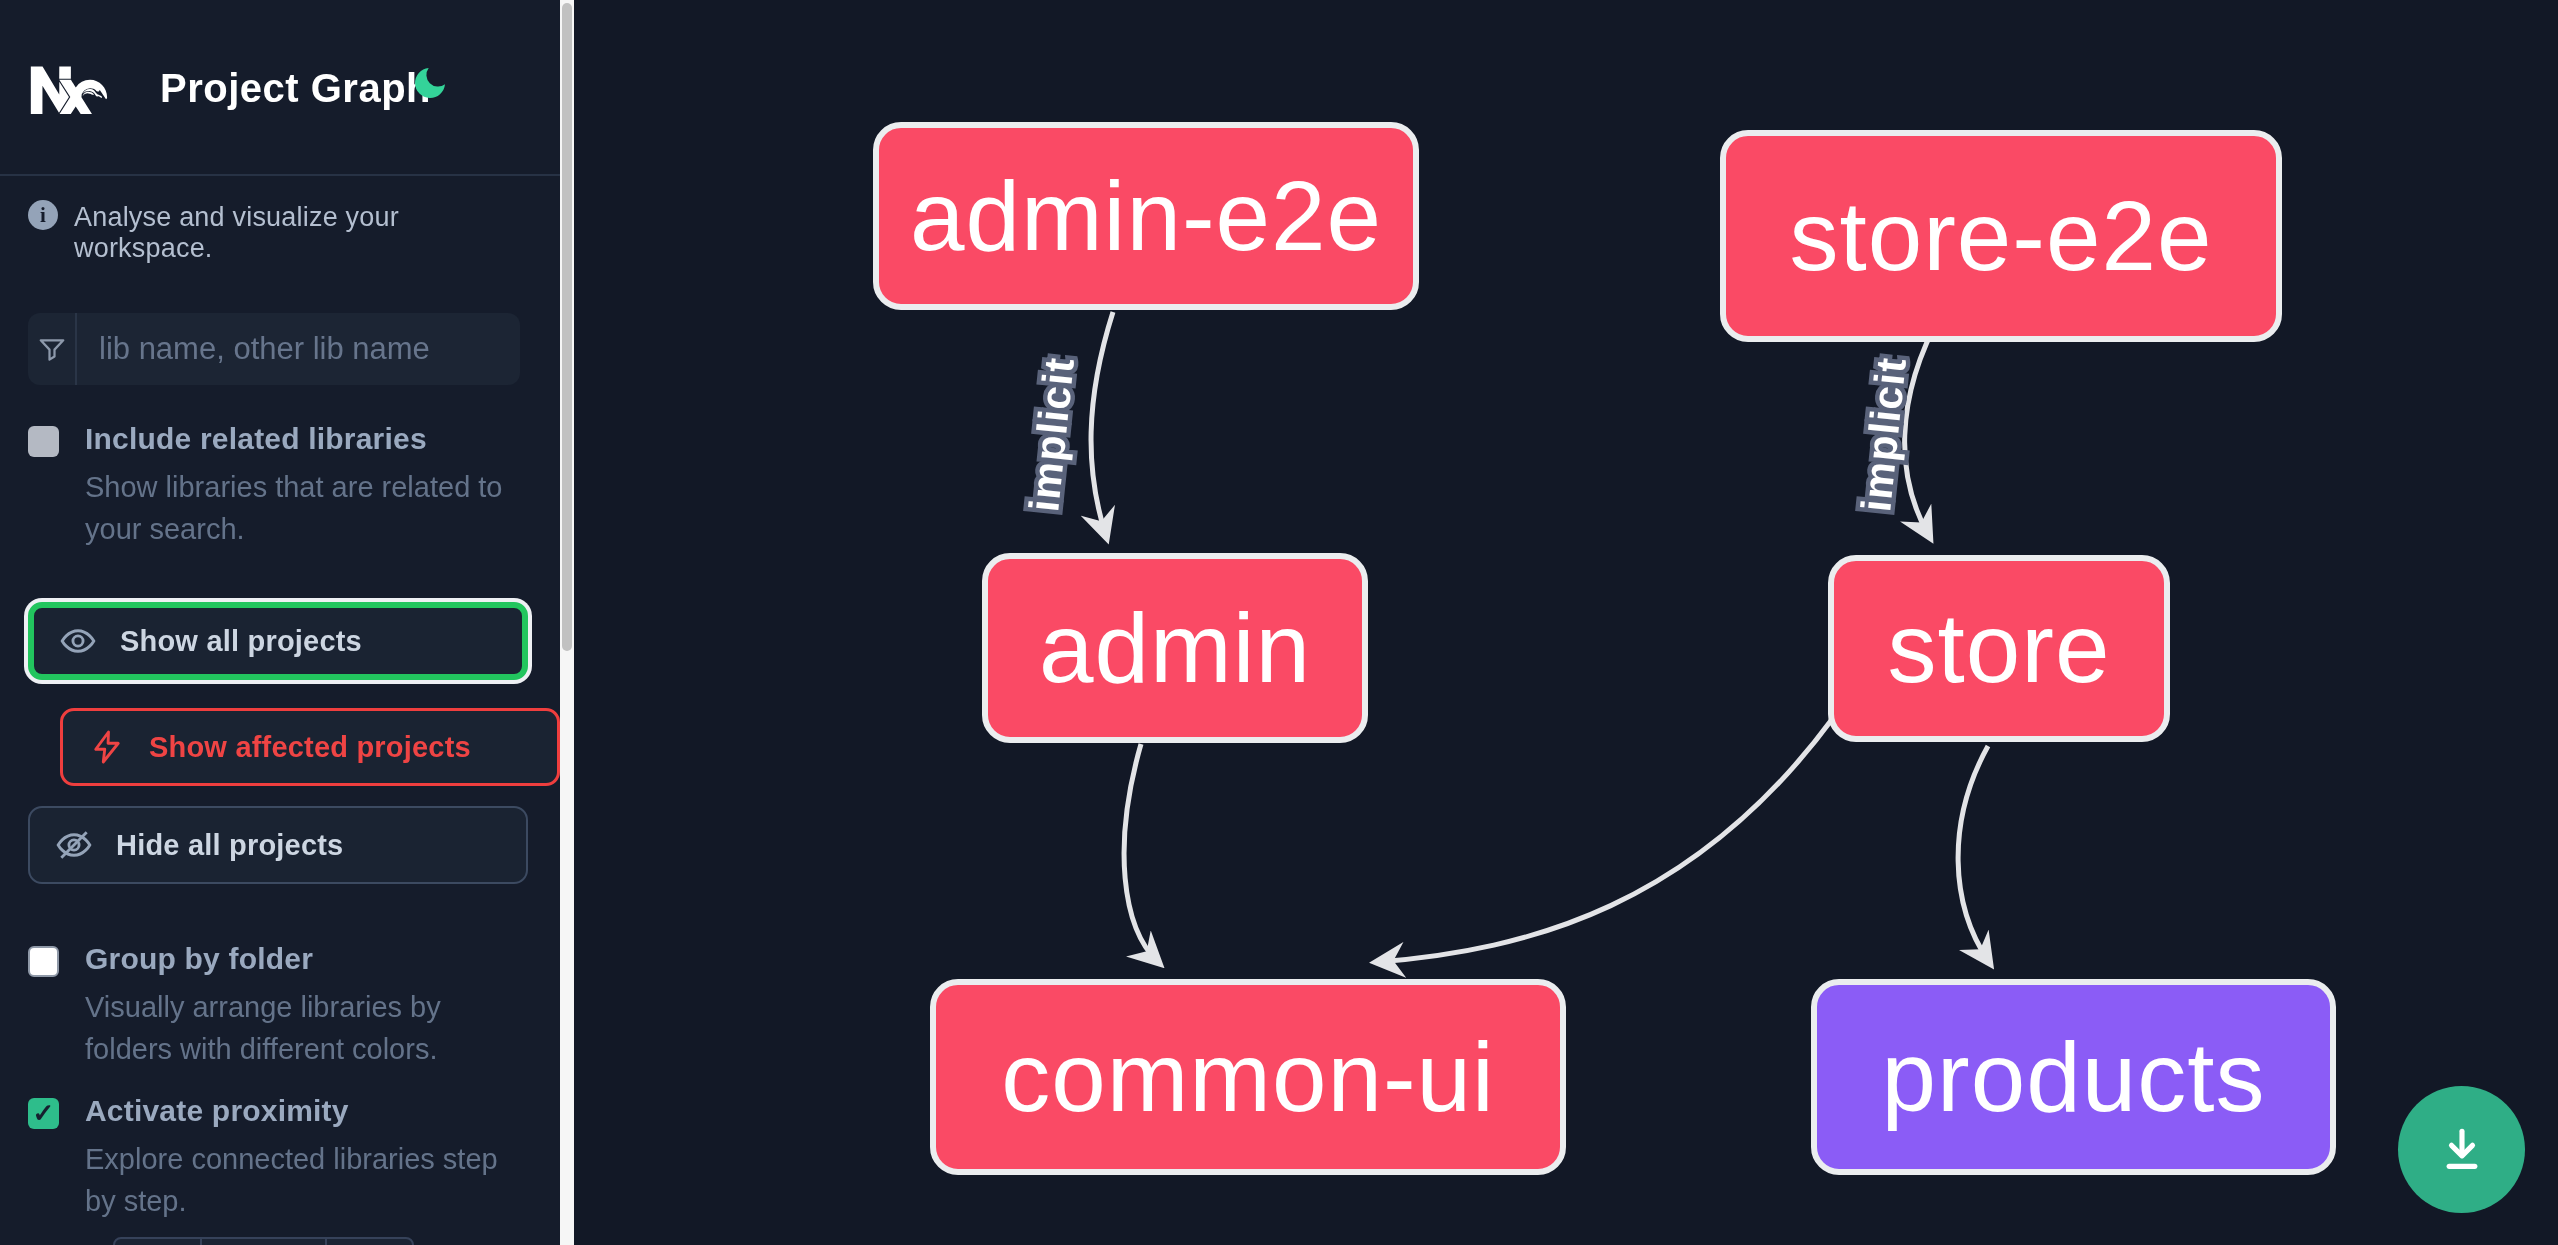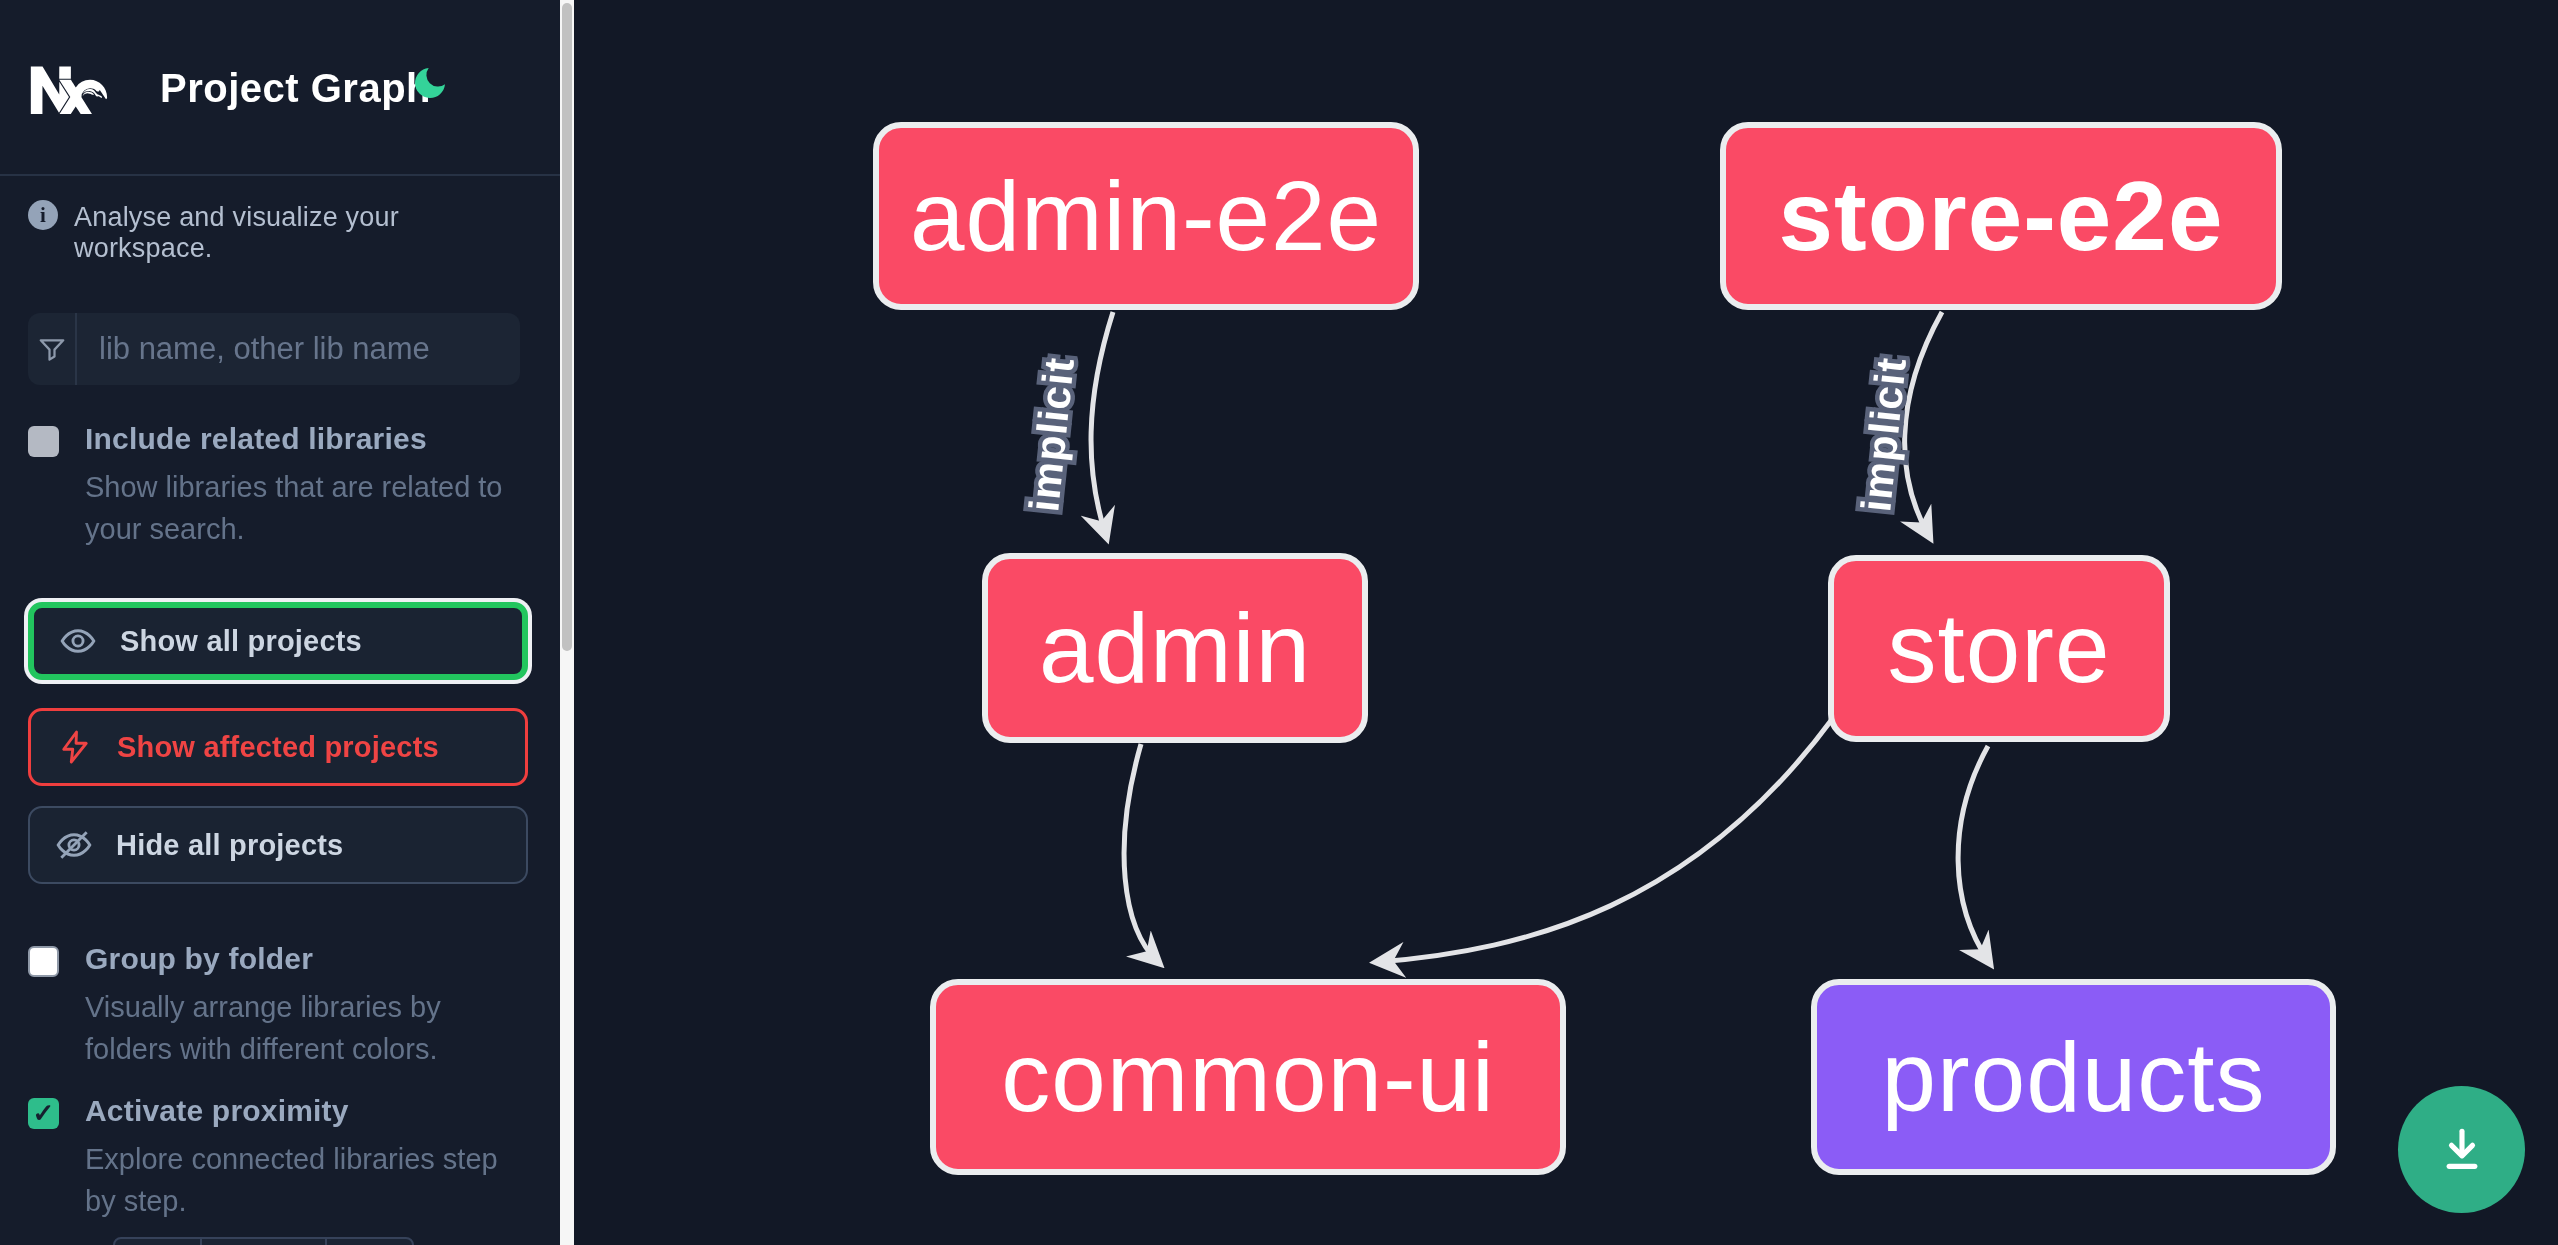--- a/index.html
+++ b/index.html
@@ -78,21 +78,21 @@
     <path class="edge-path" d="M 1141 744 C 1112 845 1122 928 1158 962" marker-end="url(#arrow)"></path>
     <path class="edge-path" d="M 1833 718 C 1695 905 1530 950 1378 962" marker-end="url(#arrow)"></path>
     <path class="edge-path" d="M 1988 746 C 1946 822 1950 905 1989 962" marker-end="url(#arrow)"></path>
     <text class="edge-label" text-anchor="middle" transform="translate(1066 436) rotate(-84)">implicit</text>
     <text class="edge-label" text-anchor="middle" transform="translate(1898 436) rotate(-84)">implicit</text>
   </svg>
 
   <div class="node node-pink" style="left:873px; top:122px; width:546px; height:188px;">
     <span>admin-e2e</span>
   </div>
-  <div class="node node-pink" style="left:1720px; top:122px; width:562px; height:188px;font-weight:bold;">
+  <div class="node node-pink" style="left:1720px; top:130px; width:562px; height:212px;">
     <span>store-e2e</span>
   </div>
   <div class="node node-pink" style="left:982px; top:553px; width:386px; height:190px;">
     <span>admin</span>
   </div>
   <div class="node node-pink" style="left:1828px; top:555px; width:342px; height:187px;">
     <span>store</span>
   </div>
   <div class="node node-pink" style="left:930px; top:979px; width:636px; height:196px;">
     <span>common-ui</span>
@@ -139,21 +139,21 @@
     <button class="side-btn" id="btn-show-all" style="top:602px;">
       <span class="btn-ic">
         <svg width="38" height="38" viewBox="0 0 24 24" fill="none" stroke="#94a3b8" stroke-width="1.8">
           <path d="M2 12s3.5-6.5 10-6.5S22 12 22 12s-3.5 6.5-10 6.5S2 12 2 12z"></path>
           <circle cx="12" cy="12" r="3.2"></circle>
         </svg>
       </span>
       <span class="btn-label">Show all projects</span>
     </button>
 
-    <button class="side-btn" id="btn-show-affected" style="top:708px;">
+    <button class="side-btn" id="btn-show-affected" style="top:708px;margin-left:32px;">
       <span class="btn-ic">
         <svg width="36" height="36" viewBox="0 0 24 24" fill="none" stroke="#ef4444" stroke-width="1.9" stroke-linejoin="round">
           <path d="M13 2 4.5 13.5h6L9.5 22 19.5 9.5h-6.8z"></path>
         </svg>
       </span>
       <span class="btn-label">Show affected projects</span>
     </button>
 
     <button class="side-btn" id="btn-hide-all" style="top:806px;">
       <span class="btn-ic">

